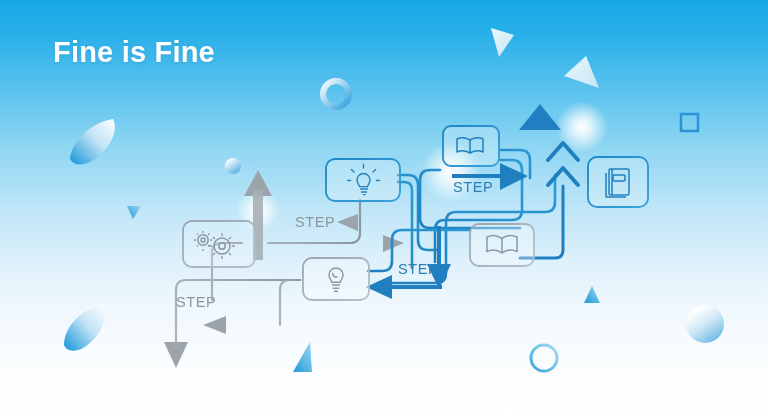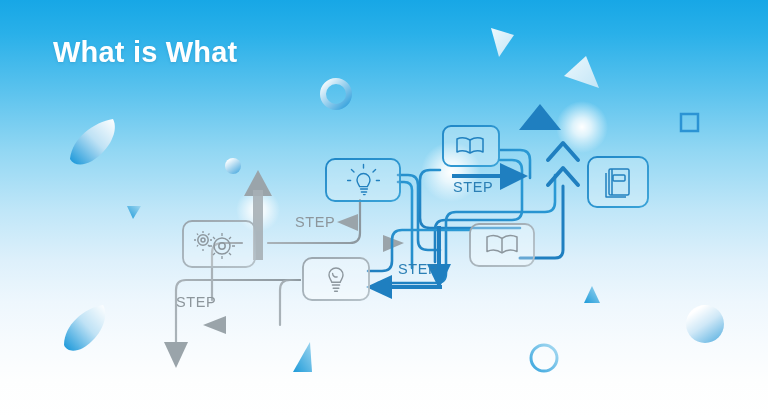--- a/index.html
+++ b/index.html
@@ -264,15 +264,15 @@
     </g>
   </svg>
 
   <svg class="layer" viewBox="0 0 768 419">
     <text class="lbl lbl-gray" x="176" y="307">STEP</text>
     <text class="lbl lbl-gray" x="295" y="227">STEP</text>
     <text class="lbl lbl-blue" x="453" y="192">STEP</text>
     <text class="lbl lbl-blue" x="398" y="274">STEP</text>
   </svg>
 
-  <div id="title">What is What</div>
+  <div id="title">Fine is Fine</div>
 
 </div>
 
 </body></html>

